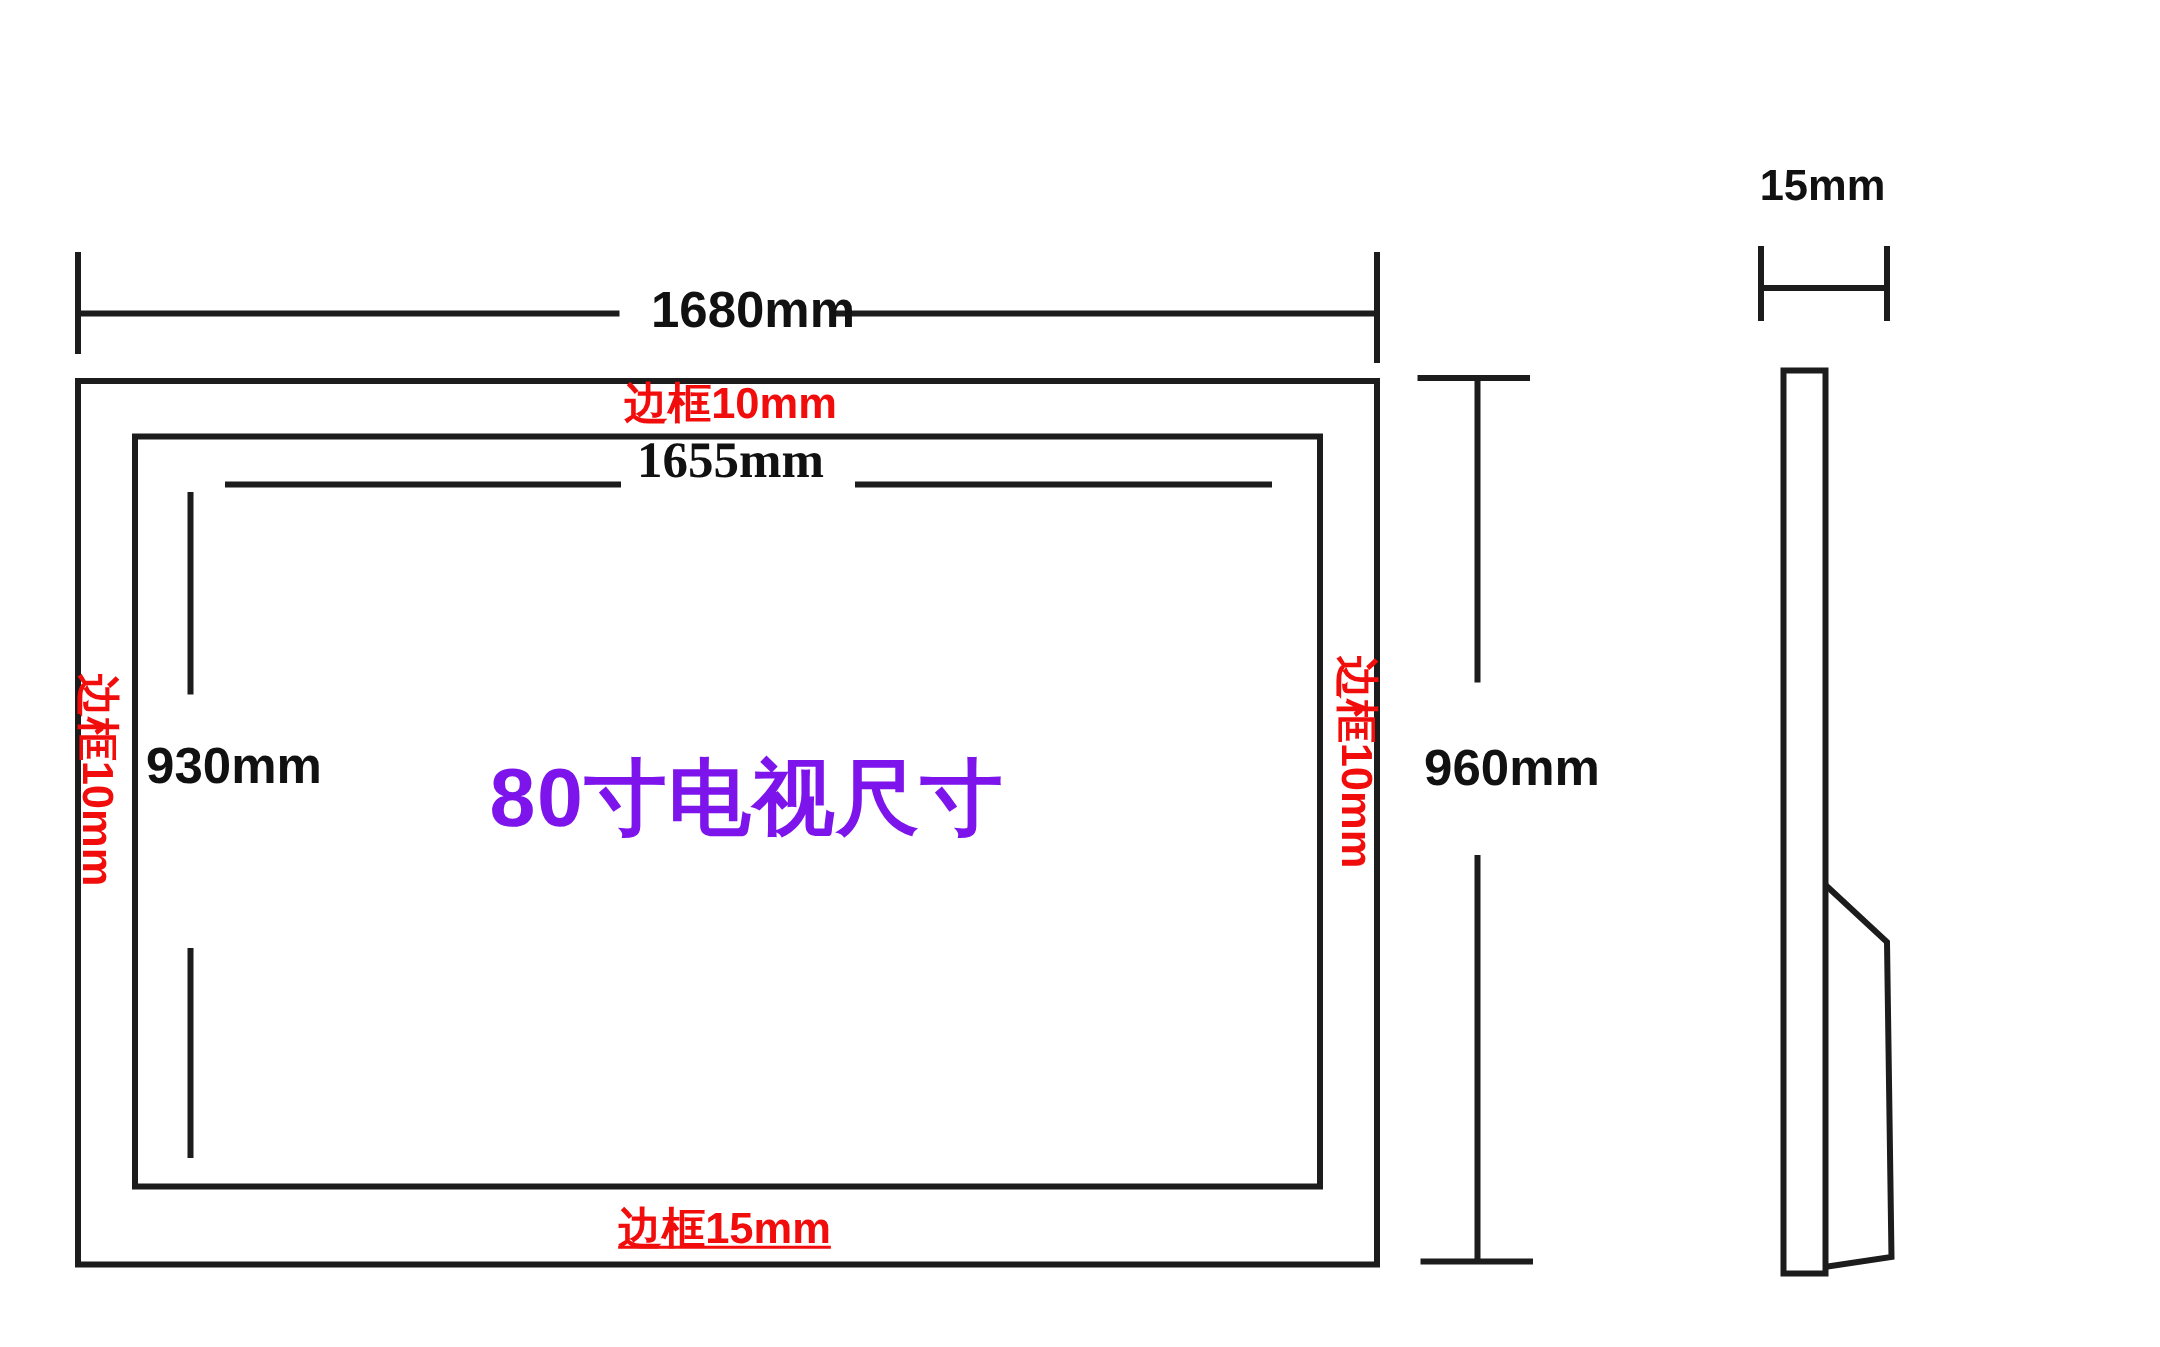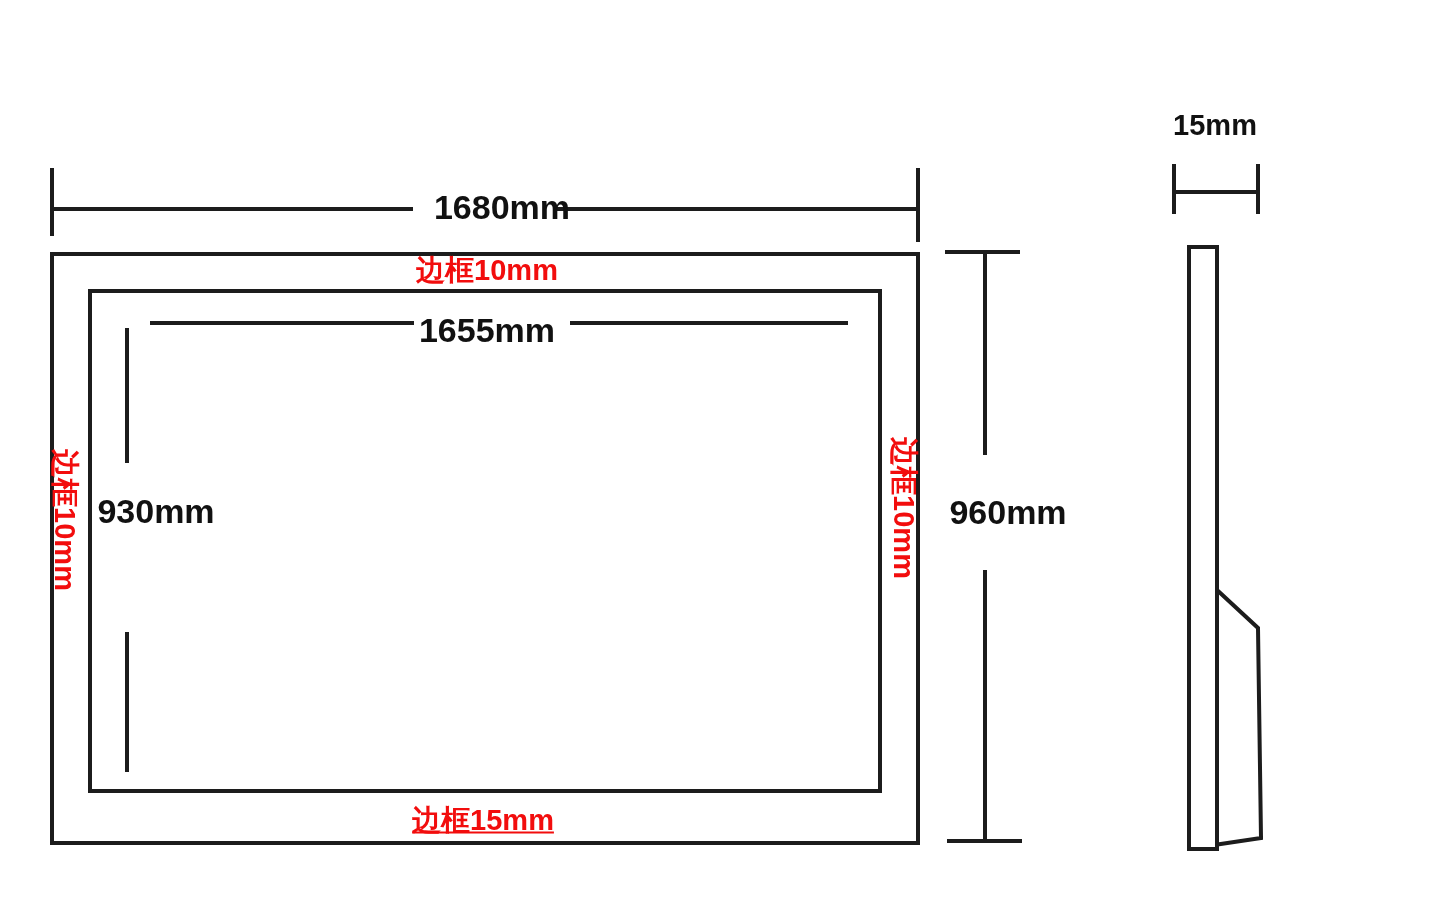--- a/index.html
+++ b/index.html
@@ -91,26 +91,27 @@
     <path class="ln" d="M1258,164 V214"></path>
 
     <path class="ln" d="M1217,590 L1258,628 L1261,838 L1214,845"></path>
     <rect class="ln-fill-white" x="1189" y="247" width="28" height="602"></rect>
   </svg>
 
   <div class="label dim-text" style="left:502px; top:207px;">1680mm</div>
 
   <div class="label bezel-text" style="left:487px; top:270px;">边框10mm</div>
 
-  <div class="label dim-text" style="left:487px; top:330px;">1655mm</div>
+  <div class="label dim-text" style="left:487px; top:308px;font-family:Liberation Serif, serif;">1655mm</div>
 
   <div class="label bezel-text vertical" style="left:64px; top:520px;">边框10mm</div>
 
   <div class="label dim-text" style="left:156px; top:511px;">930mm</div>
 
+  <div class="label title-text" style="left:498px; top:532px;">80寸电视尺寸</div>
 
   <div class="label bezel-text vertical" style="left:903px; top:508px;">边框10mm</div>
 
   <div class="label dim-text" style="left:1008px; top:512px;">960mm</div>
 
   <div class="label bezel-text" style="left:483px; top:820px;text-decoration:underline;">边框15mm</div>
 
   <div class="label thickness-text" style="left:1215px; top:125px;">15mm</div>
 
 </div>

